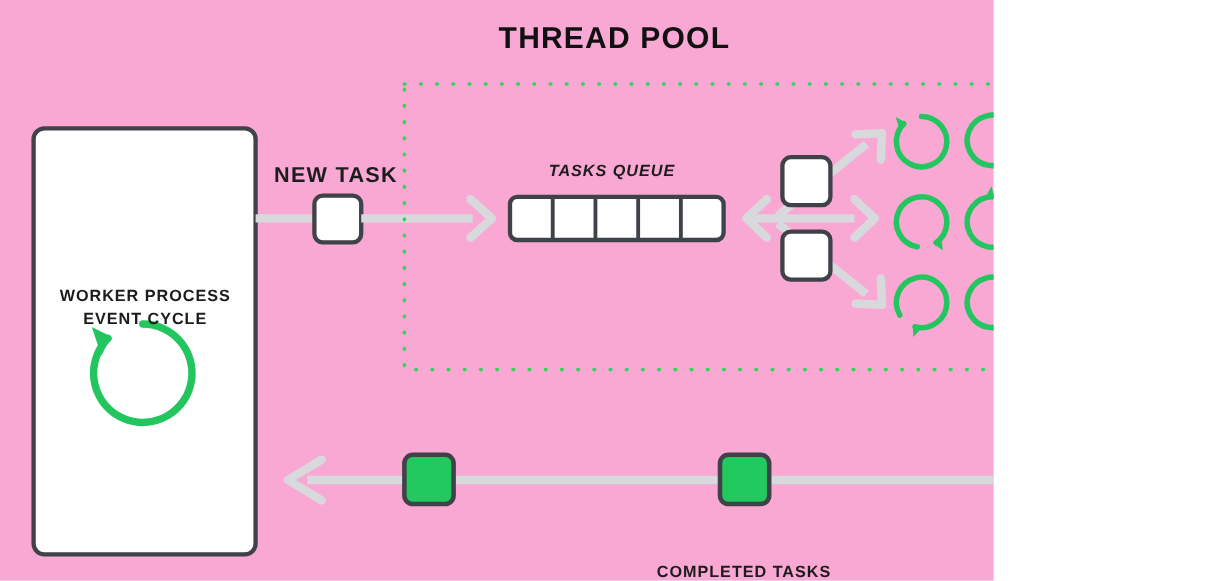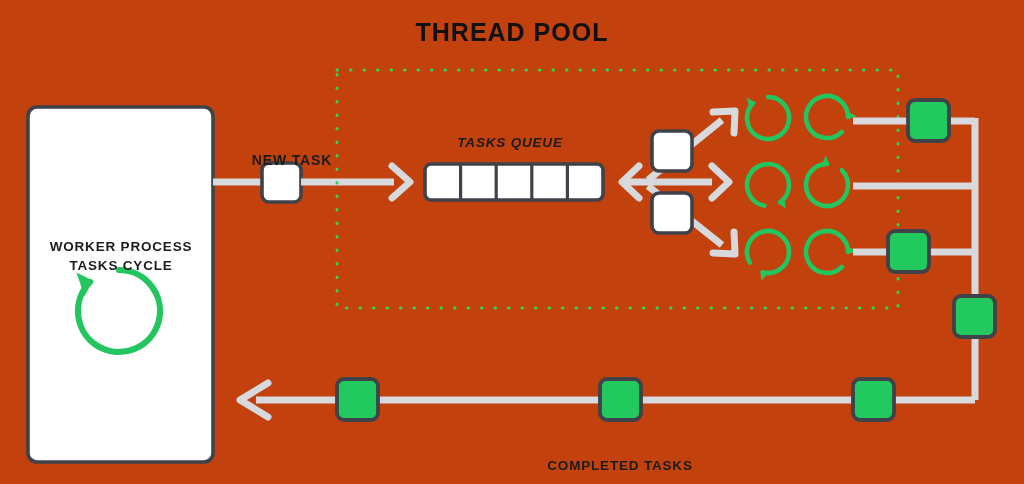--- a/index.html
+++ b/index.html
@@ -6,23 +6,23 @@
     margin: 0;
     padding: 0;
     background: #ffffff;
   }
   body {
     font-family: "Liberation Sans", sans-serif;
     -webkit-font-smoothing: antialiased;
   }
   #stage {
     position: relative;
-    width: 1024px;
+    width: 828px;
     height: 484px;
-    background: #c2410c;
+    background: #f9a8d4;
     overflow: hidden;
   }
   .svg-layer {
     position: absolute;
     left: 0;
     top: 0;
     width: 1024px;
     height: 484px;
   }
   .lbl {
@@ -42,29 +42,28 @@
     color: #111111;
   }
   #label-tasks-queue {
     left: 400px;
     top: 135px;
     width: 220px;
     font-size: 13.5px;
     font-style: italic;
   }
   #label-new-task {
-    left: 217px;
+    left: 205px;
     top: 136px;
     width: 150px;
-    font-size: 14px;
-    margin-top: 16px;
+    font-size: 18px;
   }
   #label-completed-tasks {
     left: 470px;
-    top: 458px;
+    top: 469px;
     width: 300px;
     font-size: 13.5px;
   }
   #label-worker-process {
     left: 30px;
     top: 207px;
     width: 182px;
     font-size: 13.5px;
     line-height: 19px;
     margin-top: 30px;
@@ -167,16 +166,16 @@
   <div class="lbl" id="title-thread-pool">THREAD POOL</div>
 
   <div class="lbl" id="label-new-task">NEW TASK</div>
 
   <div class="lbl" id="label-tasks-queue">TASKS QUEUE</div>
 
   <div class="lbl" id="label-completed-tasks">COMPLETED TASKS</div>
 
   <div class="lbl" id="label-worker-process">
     <span>WORKER PROCESS</span>
-    <span>TASKS CYCLE</span>
+    <span>EVENT CYCLE</span>
   </div>
 
 </div>
 
 </body></html>

